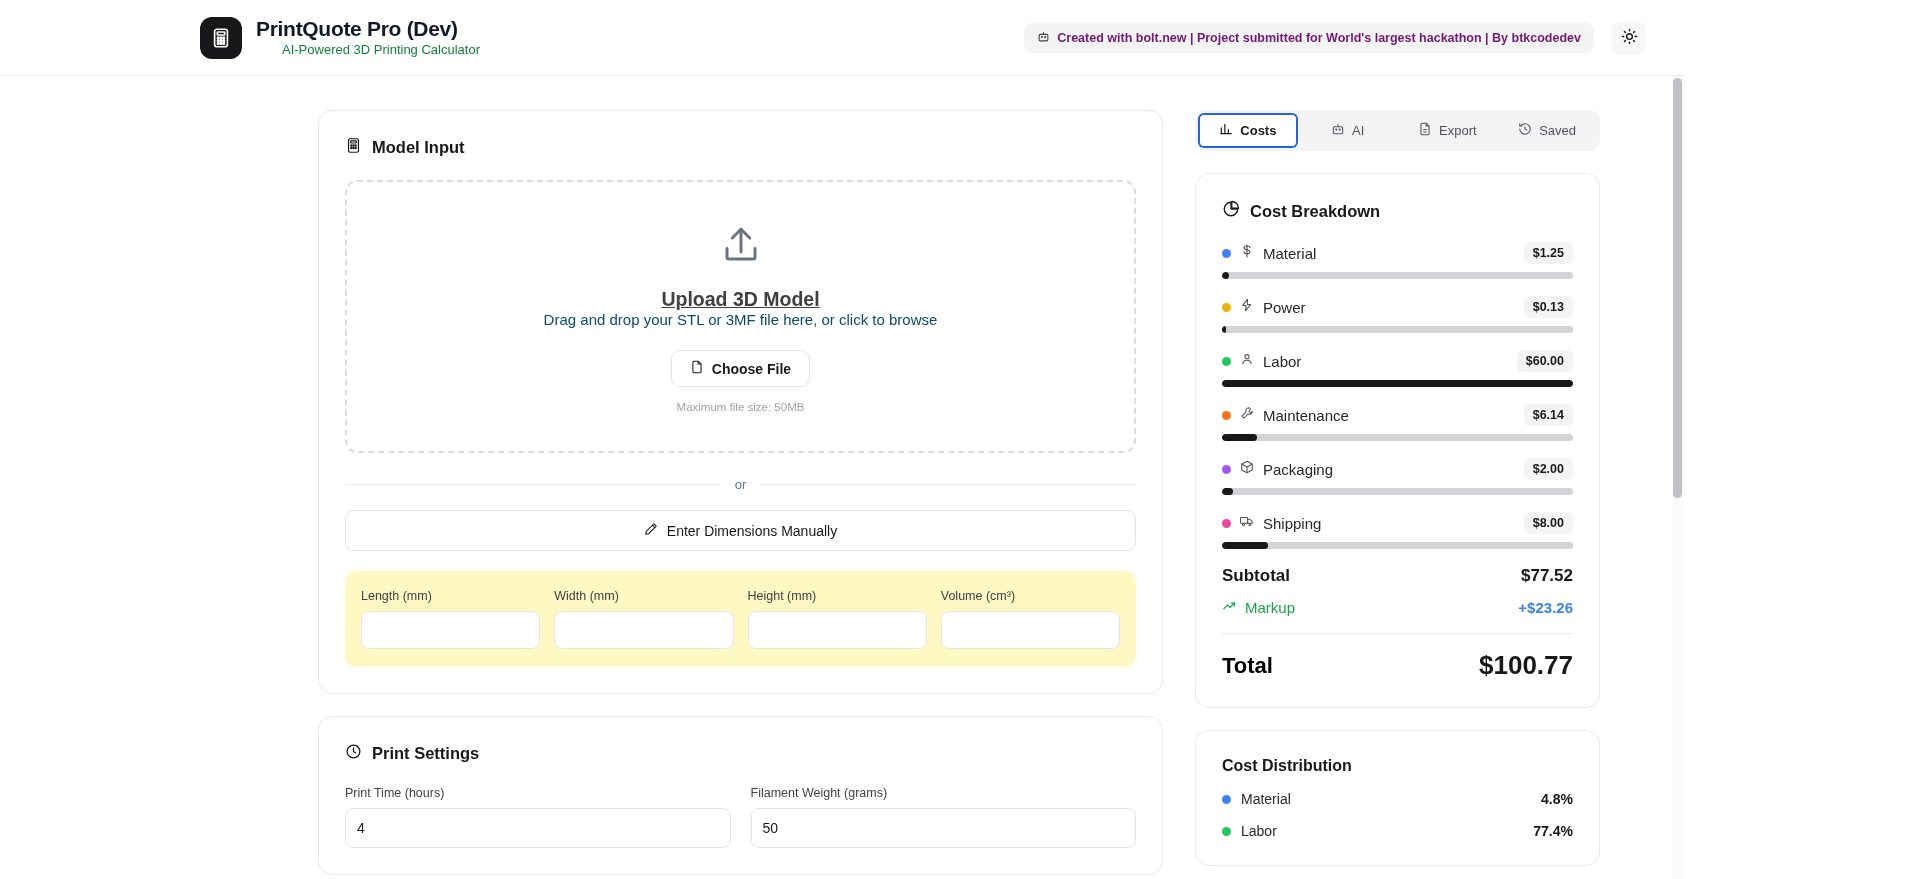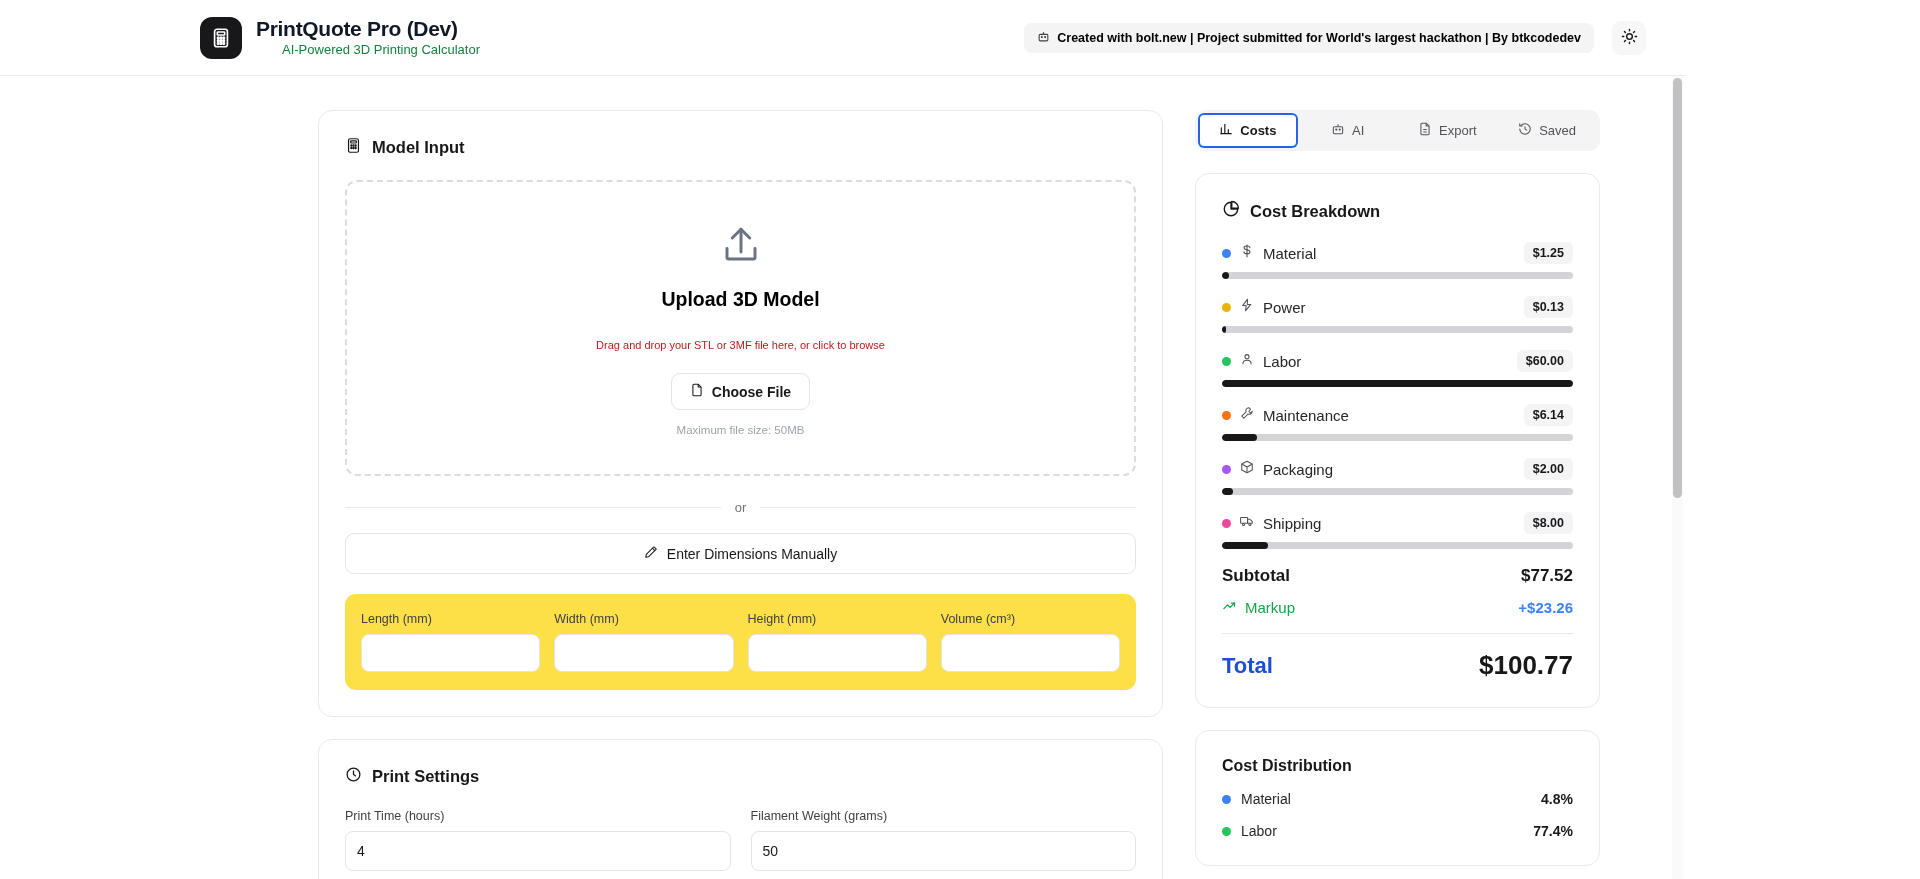--- a/index.html
+++ b/index.html
@@ -27,21 +27,21 @@
     flex: 0 0 auto;
   }
   .brand-text { display: flex; flex-direction: column; gap: 2px; }
   .brand-title { font-size: 21px; font-weight: bold; letter-spacing: -0.3px; color:#111827; line-height:1.15; }
   .brand-sub { font-size: 13px; color: #15803d; line-height:1.15;margin-left:26px; }
 
   .header-right { margin-left: auto; display: flex; align-items: center; gap: 18px; }
   .credit-badge {
     display: flex; align-items: center; gap: 7px;
     background: #f4f4f5; border-radius: 8px;
-    padding: 7px 13px; font-size: 12.5px; font-weight: bold; color: #000000;
+    padding: 7px 13px; font-size: 12.5px; font-weight: bold; color: #701a75;
     white-space: nowrap;
   }
   .theme-btn {
     width: 34px; height: 34px; border-radius: 9px; background: #f7f7f8;
     display: flex; align-items: center; justify-content: center; border: none; cursor: pointer;
   }
 
   
   .content {
     display: flex; gap: 32px;
@@ -58,42 +58,42 @@
 
   
   .card-pad { padding: 26px 26px 26px 26px; }
   .card-title { display: flex; align-items: center; gap: 10px; font-size: 16.5px; font-weight: bold; color: #18181b; }
   .dropzone {
     margin-top: 22px;
     border: 2px dashed #dcdce0; border-radius: 12px;
     padding: 42px 0 38px; text-align: center;
   }
   .upload-icon { margin: 0 auto 18px; display: block; }
-  .dz-title { font-size: 19.5px; font-weight: bold; color:#000000; }
-  .dz-sub { font-size: 11px; color: #b91c1c; margin-top: 28px; }
+  .dz-title { font-size: 19.5px; font-weight: bold; color:#404040;text-decoration:underline; }
+  .dz-sub { font-size: 15px; color: #0c4a6e; margin-top: 0; }
   .choose-btn {
     margin: 22px auto 0; display: inline-flex; align-items: center; gap: 8px;
     border: 1px solid #e4e4e7; background: #fff; border-radius: 9px;
     padding: 9px 18px; font-size: 14px; font-weight: bold; color: #18181b;
     font-family: inherit; cursor: pointer;
   }
   .dz-note { font-size: 11.5px; color: #9ca3af; margin-top: 14px; }
 
   .or-row { display: flex; align-items: center; gap: 14px; margin: 24px 0 18px; }
   .or-line { flex: 1; height: 1px; background: #e9e9ec; }
   .or-text { font-size: 13px; color: #6b7280; }
 
   .manual-btn {
     width: 100%; display: flex; align-items: center; justify-content: center; gap: 9px;
     border: 1px solid #e4e4e7; background: #fff; border-radius: 9px;
     padding: 11px 0; font-size: 14px; color: #18181b; font-family: inherit; cursor: pointer;
   }
 
   .dims {
-    margin-top: 20px; background: #fde047; border-radius: 11px;
+    margin-top: 20px; background: #fef9c3; border-radius: 11px;
     padding: 18px 16px; display: grid; grid-template-columns: repeat(4, 1fr); gap: 14px;
   }
   .field-label { font-size: 12.5px; color: #3f3f46; margin-bottom: 8px; display:block; }
   .field-input {
     width: 100%; height: 38px; border: 1px solid #e4e4e7; border-radius: 8px;
     background: #fff; padding: 0 11px; font-size: 14px; font-family: inherit; color:#18181b;
   }
 
   
   .settings-grid { margin-top: 22px; display: grid; grid-template-columns: 1fr 1fr; gap: 20px; }
@@ -126,21 +126,21 @@
   .bar-fill { height: 100%; background: #18181b; border-radius: 4px; }
 
   .totals { margin-top: 8px; }
   .total-row { display: flex; align-items: center; }
   .total-label { font-size: 17px; font-weight: bold; color:#18181b; }
   .total-val { margin-left: auto; font-size: 17px; font-weight: bold; color:#18181b; }
   .markup-row { display: flex; align-items: center; gap: 8px; margin-top: 12px; }
   .markup-label { font-size: 15px; color: #16a34a; }
   .markup-val { margin-left: auto; font-size: 15px; color: #3b82f6; font-weight: bold; }
   .divider { height: 1px; background: #e9e9ec; margin: 16px 0; }
-  .grand-label { font-size: 22px; font-weight: bold; color:#1d4ed8; }
+  .grand-label { font-size: 22px; font-weight: bold; color:#000000; }
   .grand-val { margin-left: auto; font-size: 26px; font-weight: bold; color:#18181b; }
 
   
   .dist-title { font-size: 16px; font-weight: bold; color:#18181b; }
   .dist-row { display: flex; align-items: center; gap: 10px; margin-top: 16px; }
   .dist-name { font-size: 14px; color: #27272a; }
   .dist-pct { margin-left: auto; font-size: 14px; font-weight: bold; color:#18181b; }
 
   
   .scrollbar { position: absolute; right: 3px; top: 76px; width: 11px; height: 803px; background: #fafafa; }

